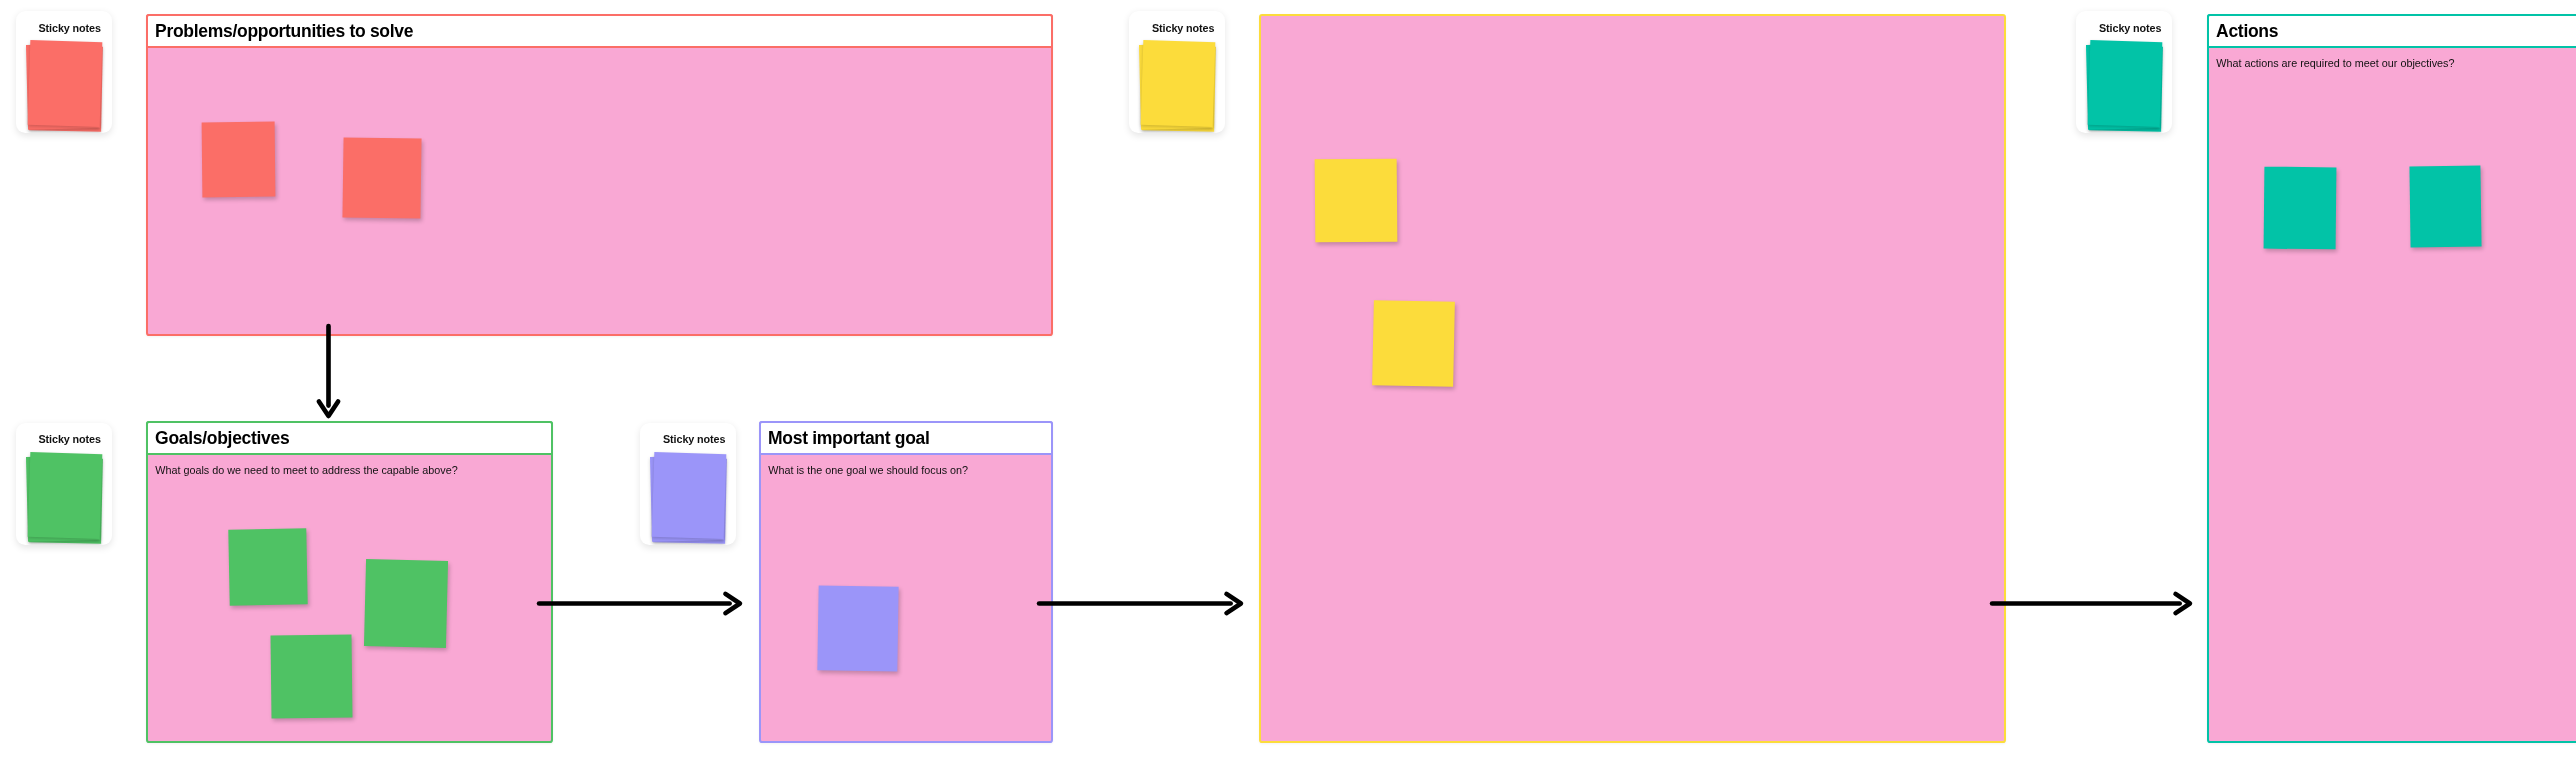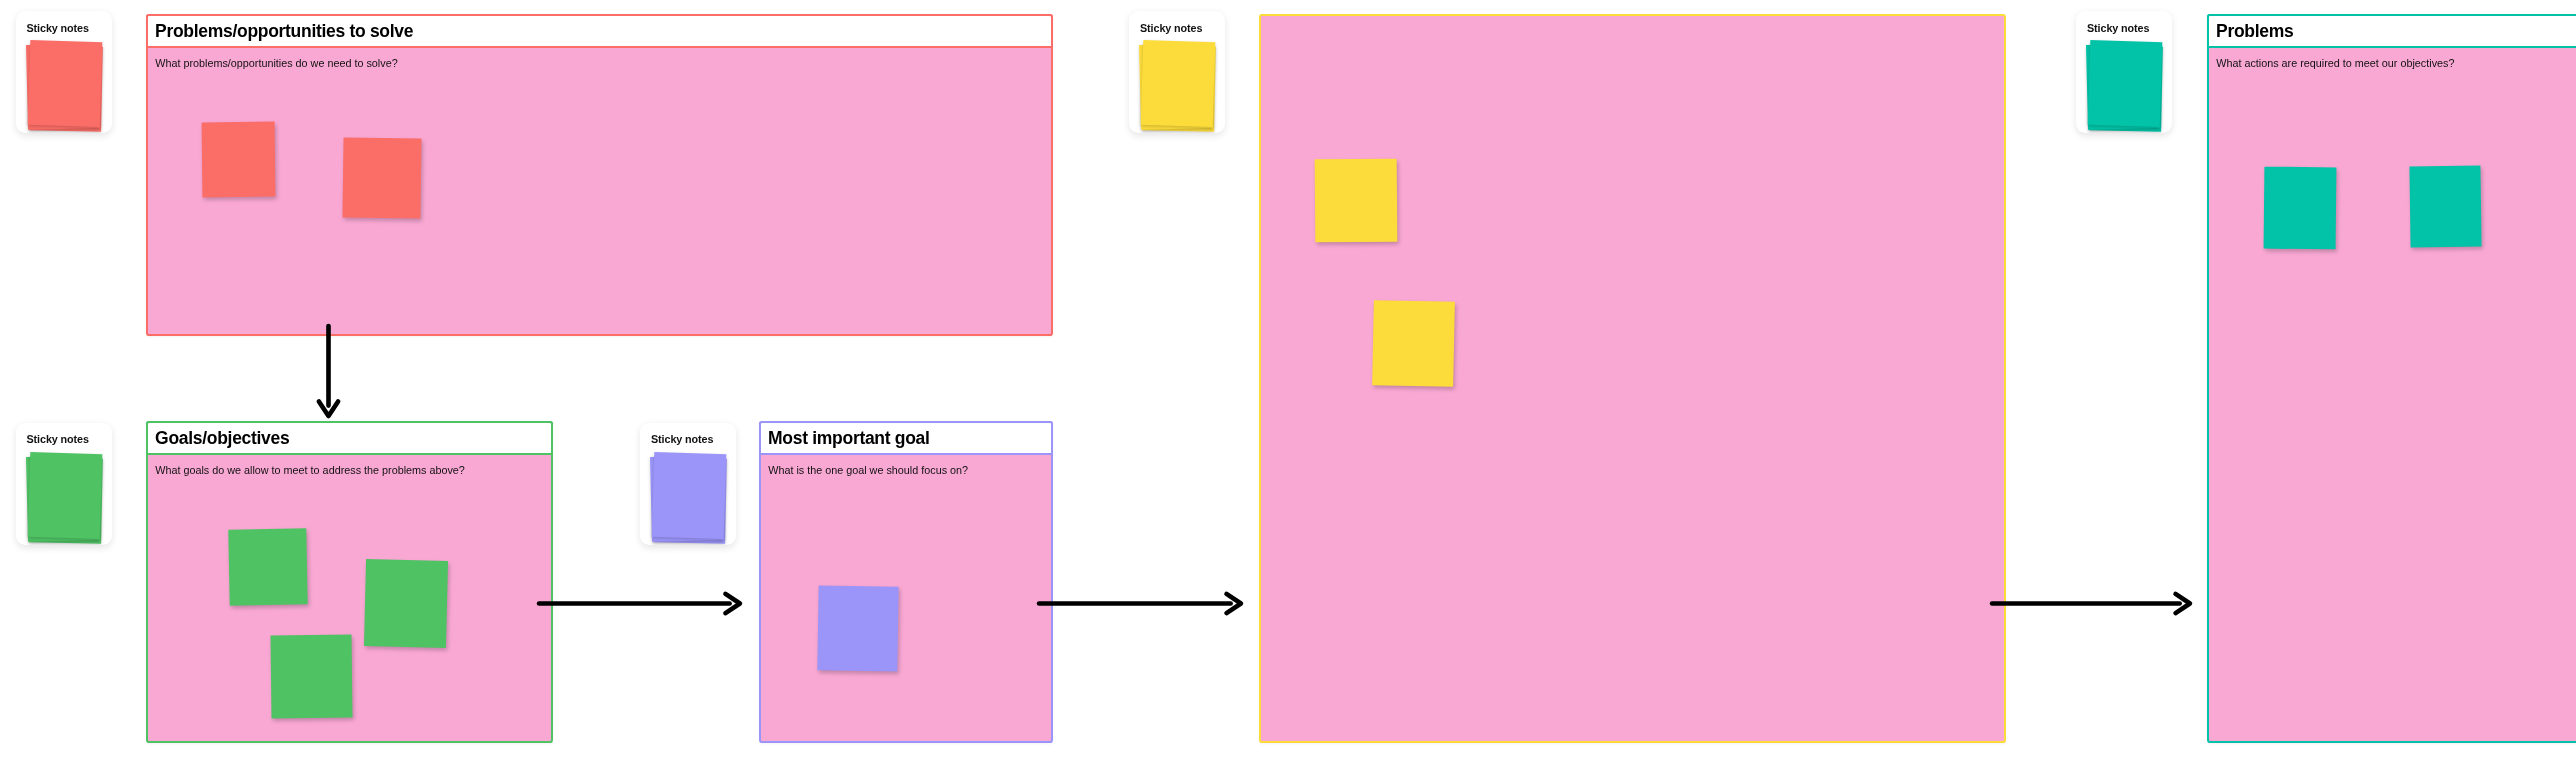--- a/index.html
+++ b/index.html
@@ -25,21 +25,21 @@
     background: #ffffff;
     border-radius: 9.3px;
     box-shadow: 0 2.1px 7.2px rgba(0,0,0,0.10);
     width: 96px;
     height: 122px;
     overflow: hidden;
   }
   .note-palette .palette-label {
     position: absolute;
     top: 10.3px;
-    left: 11px;
+    left: 23px;
     font-size: 10.8px;
     font-weight: bold;
     color: #111111;
     letter-spacing: -0.1px;
     white-space: nowrap;
   }
   .note-palette .stack {
     position: absolute;
     left: 9.3px;
     top: 30px;
@@ -161,31 +161,30 @@
       <div class="stack">
         <i class="s1" style="background: rgb(2, 195, 167);"></i>
         <i class="s2" style="background: rgb(2, 195, 167);"></i>
         <i class="s3" style="background: rgb(2, 195, 167);"></i>
       </div>
     </div>
     <div class="frame" style="left: 146px; top: 14.4px; width: 907px; height: 322px; border-color: rgb(251, 110, 103);">
       <div class="frame-title-bar" style="border-color: rgb(251, 110, 103);">
         <div class="frame-title">Problems/opportunities to solve</div>
       </div>
-      <div class="frame-desc">What problems/opportunities do we need to solve?</div>
       <div class="frame-body">
         <div class="sticky" style="left: 54px; top: 72px; width: 73px; height: 75px; background: rgb(251, 110, 103); transform: rotate(-0.6deg);"></div>
         <div class="sticky" style="left: 195px; top: 88px; width: 78px; height: 80px; background: rgb(251, 110, 103); transform: rotate(0.8deg);"></div>
       </div>
     </div>
     <div class="frame" style="left: 146px; top: 421px; width: 407px; height: 322px; border-color: rgb(79, 194, 100);">
       <div class="frame-title-bar" style="border-color: rgb(79, 194, 100);">
         <div class="frame-title">Goals/objectives</div>
       </div>
-      <div class="frame-desc">What goals do we allow to meet to address the problems above?</div>
+      <div class="frame-desc">What goals do we need to meet to address the capable above?</div>
       <div class="frame-body">
         <div class="sticky" style="left: 81px; top: 72px; width: 78px; height: 76px; background: rgb(79, 194, 100); transform: rotate(-1.1deg);"></div>
         <div class="sticky" style="left: 217px; top: 103px; width: 82px; height: 87px; background: rgb(79, 194, 100); transform: rotate(1.4deg);"></div>
         <div class="sticky" style="left: 123px; top: 178px; width: 81px; height: 83px; background: rgb(79, 194, 100); transform: rotate(-0.7deg);"></div>
       </div>
     </div>
     <div class="frame" style="left: 759px; top: 421px; width: 294px; height: 322px; border-color: rgb(155, 149, 249);">
       <div class="frame-title-bar" style="border-color: rgb(155, 149, 249); text-decoration: underline;">
         <div class="frame-title">Most important goal</div>
       </div>
@@ -195,21 +194,21 @@
       </div>
     </div>
     <div class="frame" style="left: 1259px; top: 14.4px; width: 747px; height: 729px; border-color: rgb(252, 220, 59);">
       <div class="frame-body">
         <div class="sticky" style="left: 54px; top: 109px; width: 82px; height: 83px; background: rgb(252, 220, 59); transform: rotate(-0.5deg);"></div>
         <div class="sticky" style="left: 112px; top: 251px; width: 81px; height: 85px; background: rgb(252, 220, 59); transform: rotate(1.2deg);"></div>
       </div>
     </div>
     <div class="frame" style="left: 2207px; top: 14.4px; width: 745px; height: 729px; border-color: rgb(2, 195, 167);">
       <div class="frame-title-bar" style="border-color: rgb(2, 195, 167);">
-        <div class="frame-title">Problems</div>
+        <div class="frame-title">Actions</div>
       </div>
       <div class="frame-desc">What actions are required to meet our objectives?</div>
       <div class="frame-body">
         <div class="sticky" style="left: 55px; top: 117px; width: 72px; height: 82px; background: rgb(2, 195, 167); transform: rotate(0.6deg);"></div>
         <div class="sticky" style="left: 201px; top: 116px; width: 71px; height: 81px; background: rgb(2, 195, 167); transform: rotate(-0.8deg);"></div>
       </div>
     </div>
     <div class="arrow" style="left: 316px; top: 324px;">
       <svg width="25" height="94" viewBox="0 0 48 182">
       <line x1="24" y1="4" x2="24" y2="158" stroke="#000000" stroke-width="9" stroke-linecap="round"></line>

